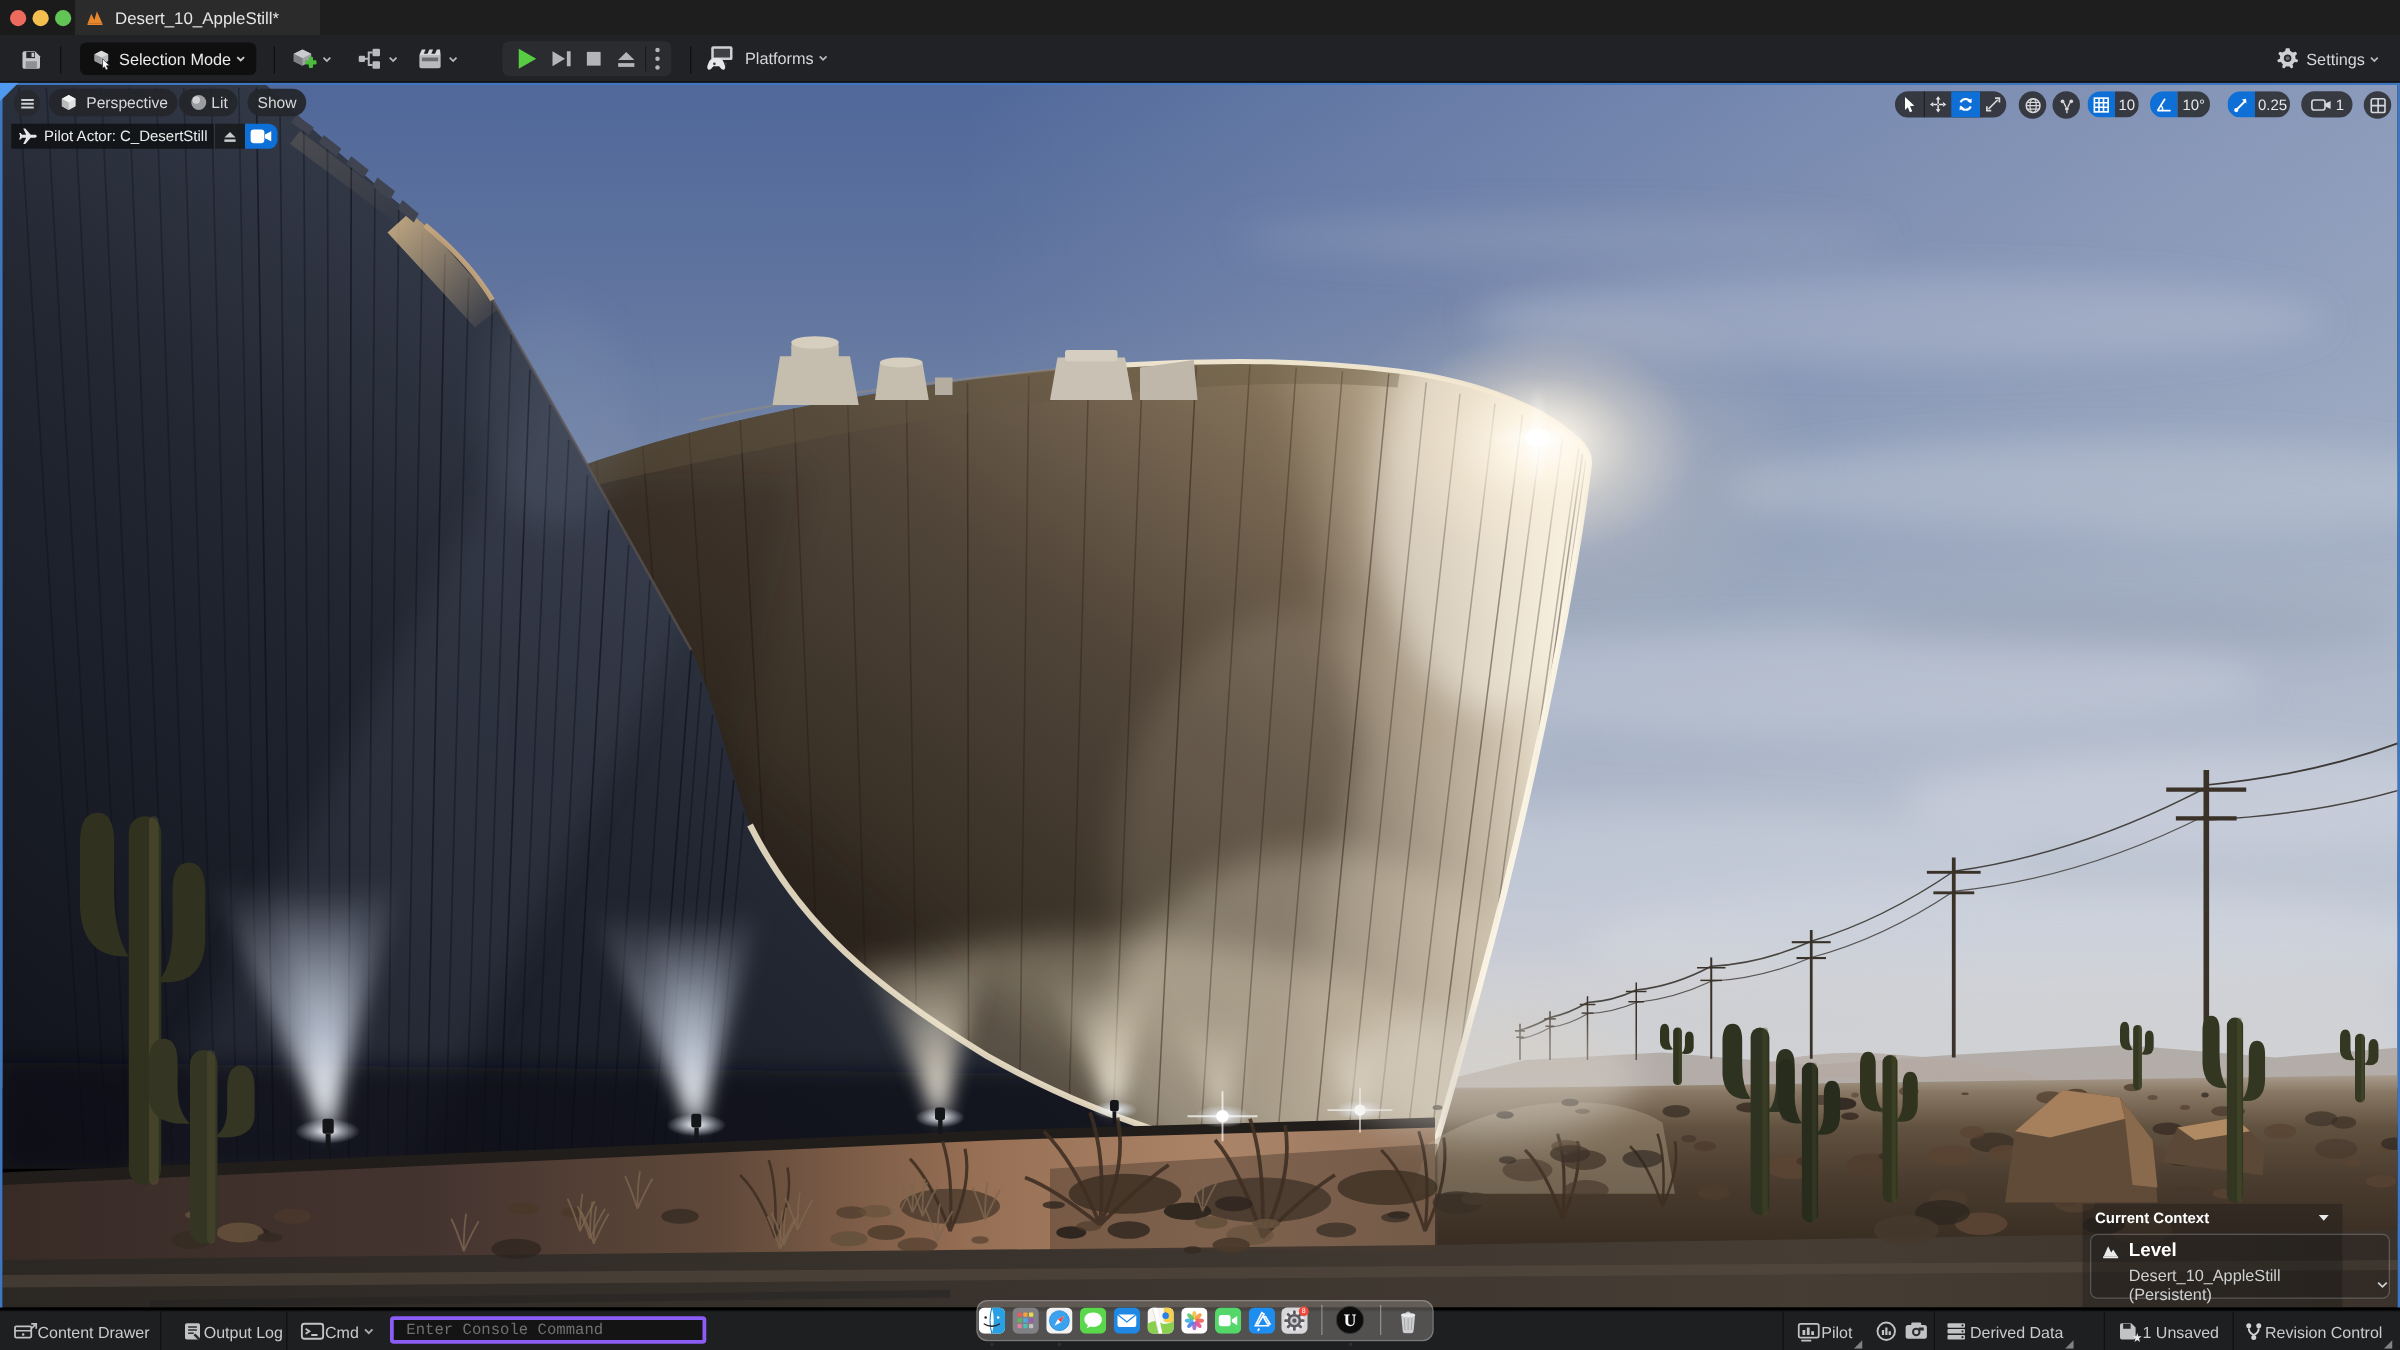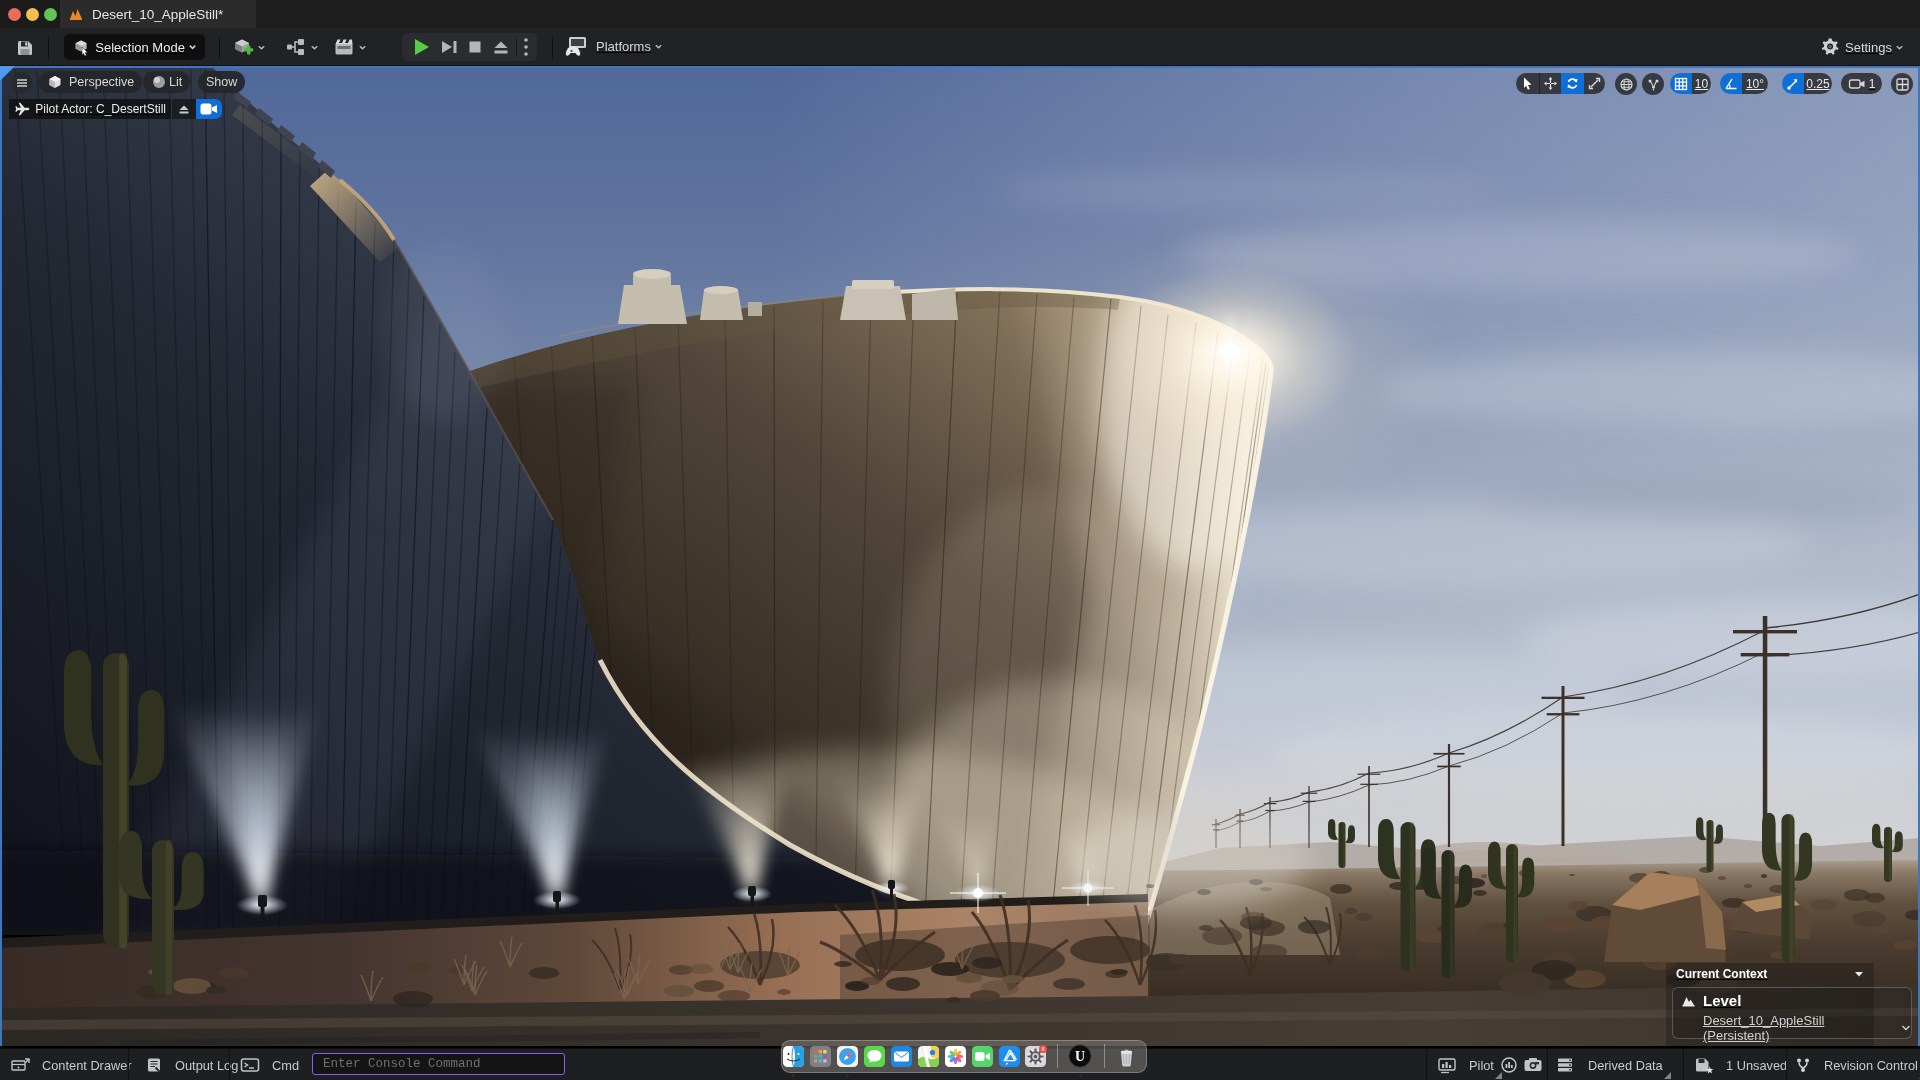--- a/index.html
+++ b/index.html
@@ -1,20 +1,20 @@
 <!DOCTYPE html>
 <html><head><meta charset="utf-8">
 <style>
   * { margin:0; padding:0; box-sizing:border-box; }
   html,body { width:1920px; height:1080px; overflow:hidden; background:#000; font-family:"Liberation Sans",sans-serif; }
   .abs { position:absolute; }
-  .row { display:flex; align-items:center;text-decoration:underline; }
+  .row { display:flex; align-items:center; }
   .pill { position:absolute; display:flex; align-items:center; background:rgba(35,38,42,0.93); border-radius:11px; height:22px; padding:0 8px; color:#d6d7d8; font-size:12.5px; white-space:nowrap; }
   .vsep { width:1px; height:22px; background:#0e0f10; }
-  .sbitem { position:absolute; display:flex; align-items:center; gap:12px; color:#c9cacb; font-size:12.8px; height:32px; padding-right:10px; white-space:nowrap; }
+  .sbitem { position:absolute; display:flex; align-items:center; gap:0; color:#c9cacb; font-size:12.8px; height:32px; padding-right:10px; white-space:nowrap; }
   .sbsep { width:1px; height:32px; background:#101113; }
 </style></head>
 <body>
 
 <svg width="1920" height="1080" viewBox="0 0 1920 1080" style="position:absolute;top:0;left:0">
  <defs>
   <linearGradient id="sky" x1="0" y1="0" x2="0" y2="1">
     <stop offset="0" stop-color="#50689a"></stop>
     <stop offset="0.22" stop-color="#61759f"></stop>
     <stop offset="0.5" stop-color="#8292ae"></stop>
@@ -817,21 +817,21 @@
       <svg width="20" height="16" viewBox="0 0 20 16" style="">
         <rect x="1.5" y="2" width="17" height="12" rx="2" fill="none" stroke="#c2c3c5" stroke-width="1.5"></rect>
         <path d="M4.5 6 L7.5 8 L4.5 10" stroke="#c2c3c5" stroke-width="1.5" fill="none"></path>
         <path d="M9 11 H14" stroke="#c2c3c5" stroke-width="1.5"></path>
       </svg>
       <span>Cmd</span>
       <svg width="10" height="10" viewBox="0 0 10 10" style="margin-left:3px">
         <path d="M2 3.5 L5 6.5 L8 3.5" stroke="#a8a9ab" stroke-width="1.6" fill="none"></path>
       </svg>
     </div>
-  <div class="abs" style="left:312px;top:4px;width:253px;height:22px;background:#141414;border:1px solid #8b5cf6;border-radius:3px;display:flex;align-items:center;padding-left:10px;color:#6f7072;font-family:'Liberation Mono',monospace;font-size:12.5px">Enter Console Command</div>
+  <div class="abs" style="left:312px;top:4px;width:253px;height:22px;background:#141414;border:3px solid #8b5cf6;border-radius:3px;display:flex;align-items:center;padding-left:10px;color:#6f7072;font-family:'Liberation Mono',monospace;font-size:12.5px">Enter Console Command</div>
   <div class="sbsep" style="position:absolute;left:1426px;top:0"></div>
   <div class="sbitem" style="left:1437px;top:0">
       <svg width="20" height="18" viewBox="0 0 20 18" style="">
         <rect x="2" y="3" width="16" height="11" rx="1.5" fill="none" stroke="#c2c3c5" stroke-width="1.4"></rect>
         <rect x="5" y="8" width="2.2" height="4" fill="#c2c3c5"></rect>
         <rect x="8.5" y="6" width="2.2" height="6" fill="#c2c3c5"></rect>
         <rect x="12" y="9" width="2.2" height="3" fill="#c2c3c5"></rect>
         <path d="M4 16.5 H12" stroke="#c2c3c5" stroke-width="1.3"></path>
       </svg>
       <span>Pilot</span>

